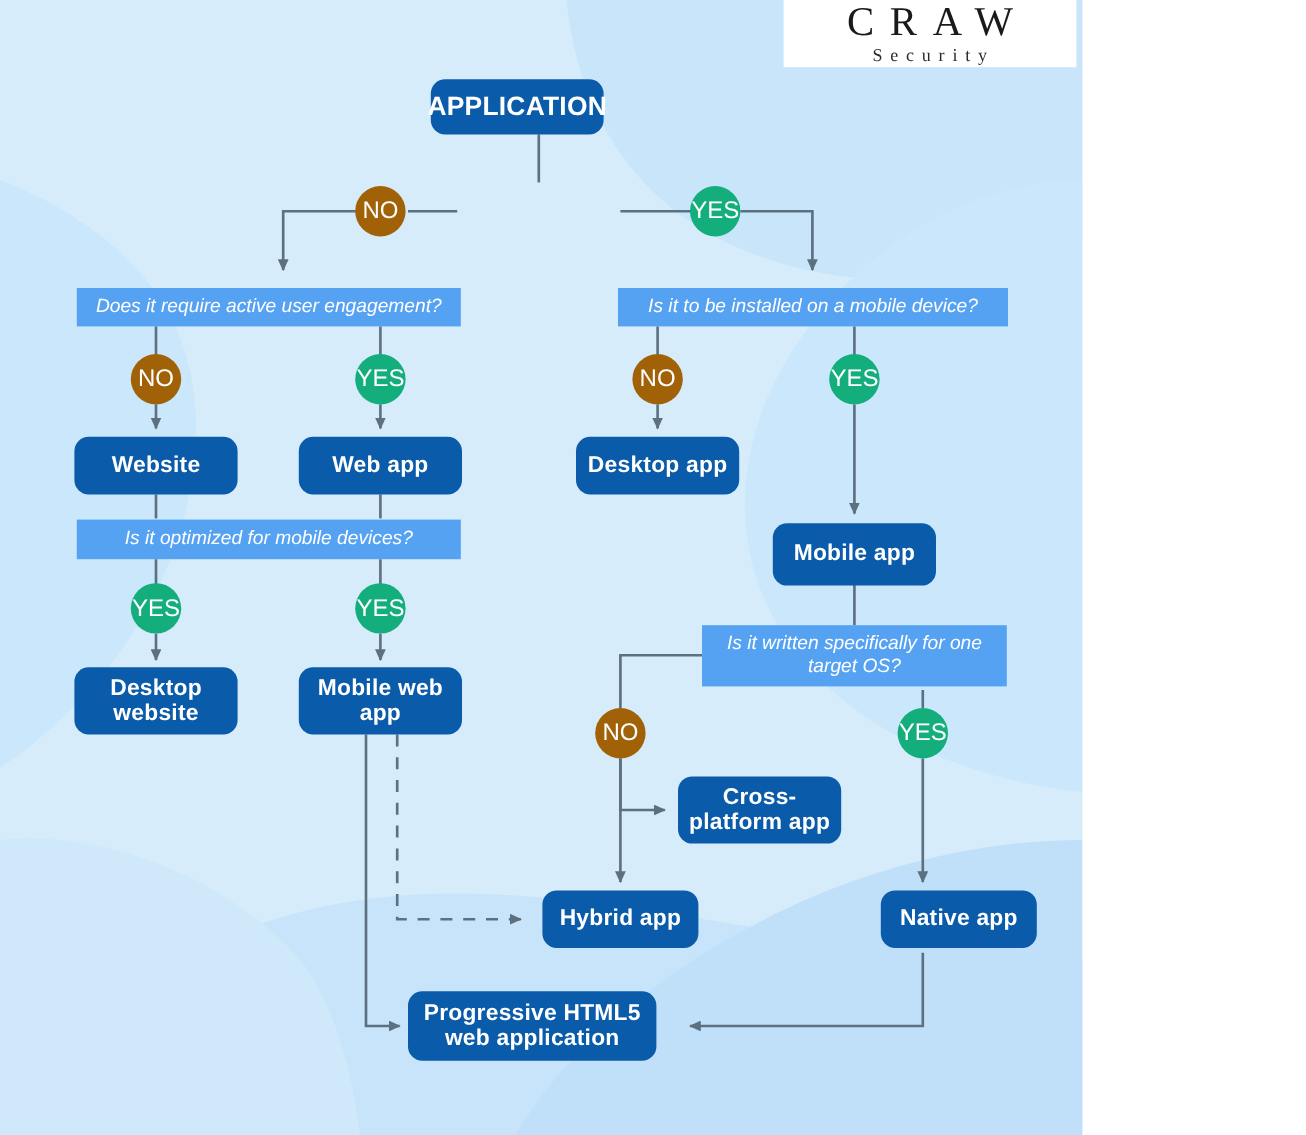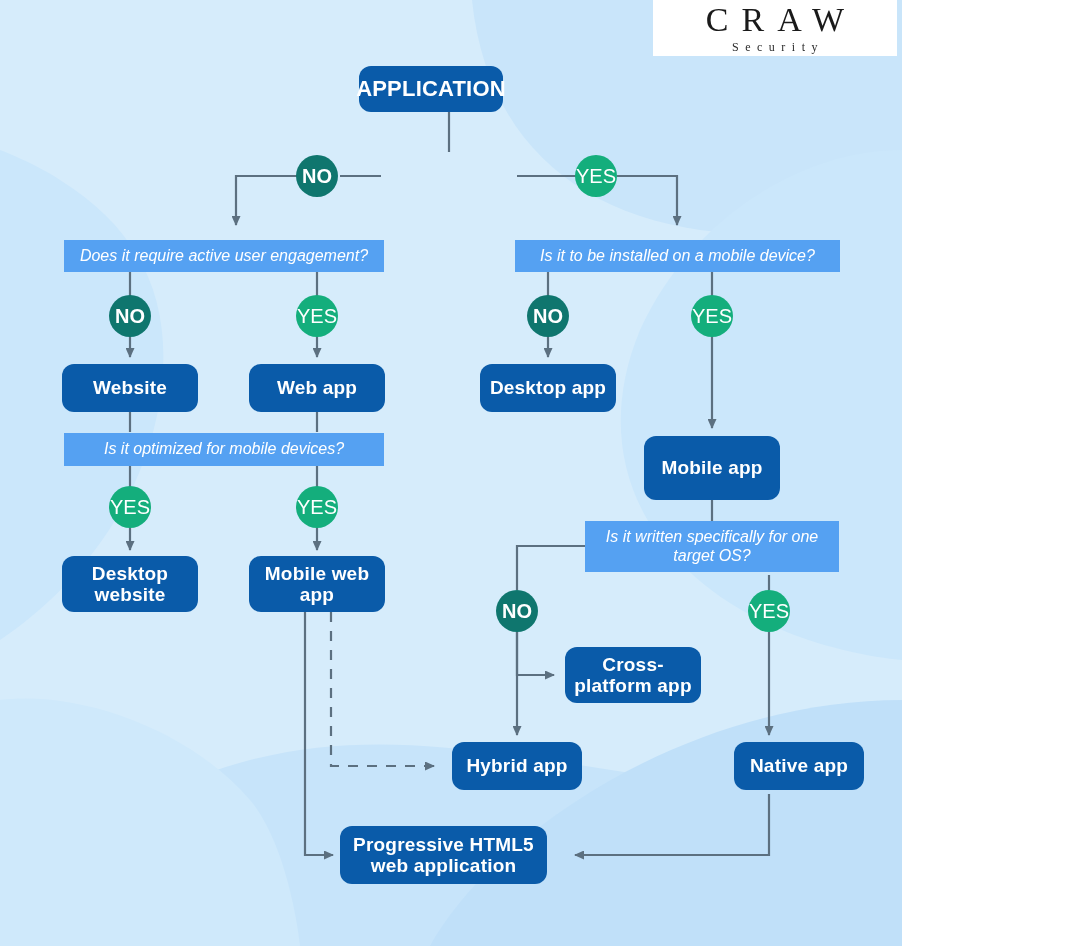--- a/index.html
+++ b/index.html
@@ -20,31 +20,31 @@
   .box{background:#0a5ba9;color:#ffffff;border-radius:12px;
        font-weight:bold;line-height:1.12;letter-spacing:.2px;}
 
   
   .qbox{background:#55a1f2;color:#ffffff;font-style:italic;
         line-height:1.15;font-weight:normal;}
 
   
   .circ{border-radius:50%;color:#ffffff;font-weight:normal;font-size:20px;
         line-height:1;}
-  .circ.no{background:#0f766e;font-weight:bold;}
+  .circ.no{background:#a16207;}
   .circ.yes{background:#14ae7c;}
 
   #logo{position:absolute;left:653px;top:0;width:244px;height:56px;
         background:#ffffff;display:flex;flex-direction:column;
         align-items:center;justify-content:center;}
   #logo .l1{font-family:"Liberation Serif","DejaVu Serif",serif;
             font-size:34px;letter-spacing:13px;color:#1a1a1a;
             line-height:1;padding-left:13px;font-weight:normal;text-align:right;}
   #logo .l2{font-family:"Liberation Serif","DejaVu Serif",serif;
-            font-size:12px;letter-spacing:6.5px;color:#2b2b2b;
+            font-size:15px;letter-spacing:6.5px;color:#2b2b2b;
             line-height:1;padding-left:6px;margin-top:4px;}
 </style>
 </head>
 <body>
 
 <div id="canvas">
 
   <svg id="bgshapes" viewBox="0 0 902 946">
     <defs>
       <clipPath id="cp">
@@ -161,21 +161,21 @@
   </div>
 
   <div class="node box" style="left:249px;top:364px;width:136px;height:48px;font-size:19px;">
     <span>Web app</span>
   </div>
 
   <div class="node box" style="left:480px;top:364px;width:136px;height:48px;font-size:19px;">
     <span>Desktop app</span>
   </div>
 
-  <div class="node box" style="left:644px;top:436px;width:136px;height:64px;font-size:19px;">
+  <div class="node box" style="left:644px;top:436px;width:136px;height:52px;font-size:19px;">
     <span>Mobile app</span>
   </div>
 
   <div class="node qbox" style="left:64px;top:433px;width:320px;height:33px;font-size:16px;">
     <span>Is it optimized for mobile devices?</span>
   </div>
 
   <div class="node circ yes" style="left:109px;top:486px;width:42px;height:42px;">
     <span>YES</span>
   </div>

